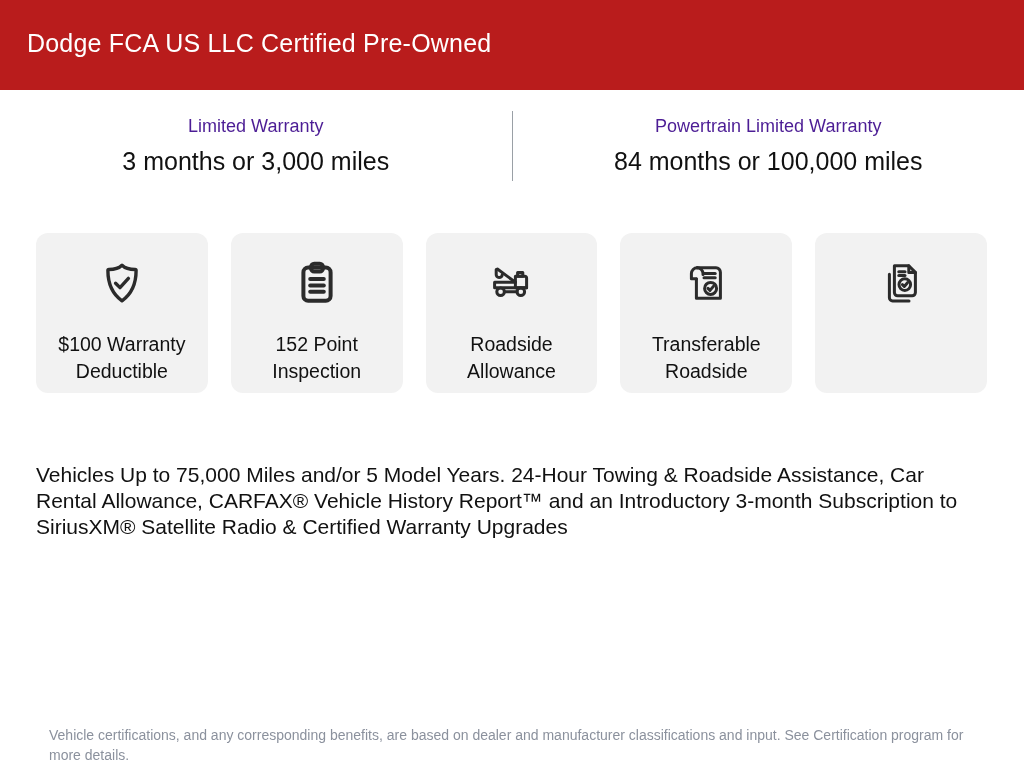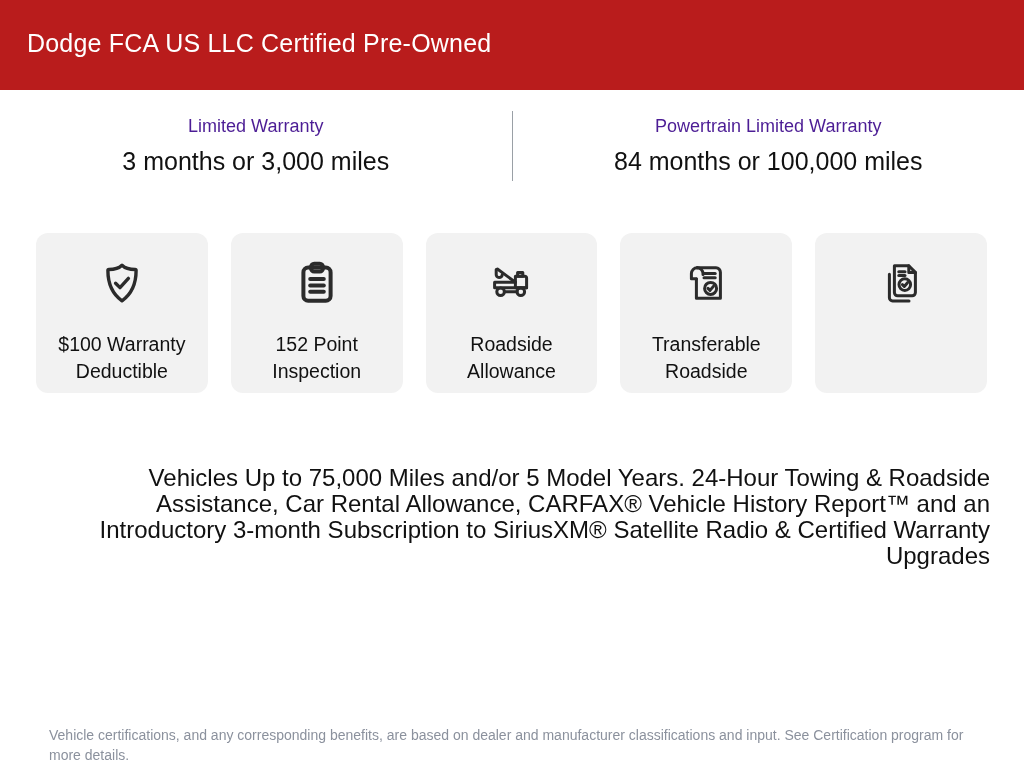--- a/index.html
+++ b/index.html
@@ -18,21 +18,21 @@
   .vdivider{width:1px;height:70px;background:#9aa0a6;align-self:center;}
 
   
   .cards{position:absolute;left:36px;top:233px;width:951px;display:flex;gap:23px;}
   .card{flex:1;height:160px;background:#f2f2f2;border-radius:12px;display:flex;flex-direction:column;align-items:center;box-sizing:border-box;padding-top:24px;}
   .card .icon{width:52px;height:52px;display:flex;align-items:center;justify-content:center;}
   .card .icon svg{stroke:#2b2b2b;fill:none;stroke-width:1.7;stroke-linecap:round;stroke-linejoin:round;}
   .card-label{margin-top:22px;font-size:19.5px;line-height:27px;text-align:center;color:#111;padding:0 6px;}
 
   
-  .desc{position:absolute;left:36px;top:441px;width:954px;font-size:24px;line-height:26px;color:#111;text-align:right;}
+  .desc{position:absolute;left:36px;top:441px;width:954px;font-size:21px;line-height:26px;color:#111;}
 
   
   .disclaimer{position:absolute;left:49px;top:712px;width:936px;font-size:14px;line-height:19.5px;color:#8b919d;}
 </style>
 </head>
 <body>
 
 <div class="page">
 
   <div class="hdr">

